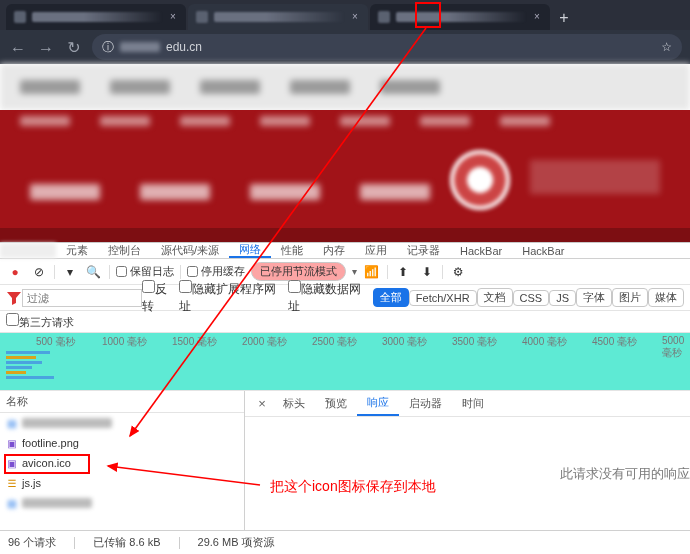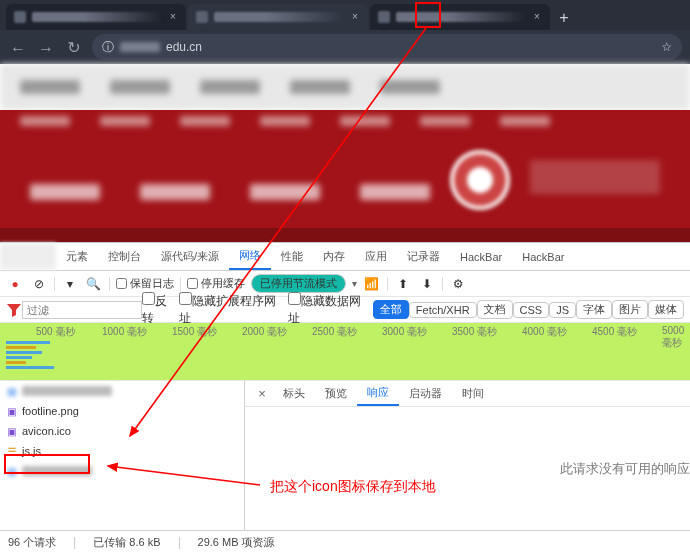--- a/index.html
+++ b/index.html
@@ -28,39 +28,39 @@
 .hero .navrow { position: absolute; top: 6px; left: 20px; right: 20px; display: flex; gap: 30px; filter: blur(3px); }
 .hero .navrow .i { width: 50px; height: 10px; background: #d08a8c; border-radius: 2px; }
 .hero .logo { position: absolute; right: 180px; top: 40px; width: 60px; height: 60px; border-radius: 50%; background: radial-gradient(circle,#fff 30%,#c44 31%,#c44 60%,#fff 62%); filter: blur(2px); }
 .hero .calli { position: absolute; right: 30px; top: 50px; width: 130px; height: 34px; filter: blur(3px); background: linear-gradient(90deg,#fff3 0,#fff3 100%); }
 .hero .btext { position: absolute; left: 30px; bottom: 28px; display: flex; gap: 40px; filter: blur(3px); }
 .hero .btext .b { width: 70px; height: 16px; background: #e0b0b2; border-radius: 2px; }
 .redbar2 { height: 14px; background: #7d0e12; }
 
 
 .devtools { height: 312px; display: flex; flex-direction: column; border-top: 1px solid #c8c8c8; font-size: 12px; color: #333; }
-.dt-tabs { height: 28px; border-bottom: 1px solid #d0d0d0; display: flex; align-items: stretch; }
+.dt-tabs { height: 16px; border-bottom: 1px solid #d0d0d0; display: flex; align-items: stretch; }
 .dt-tabs .blurfirst { width: 56px; height: 100%; background: #eee; display: flex; align-items: center; justify-content: center; filter: blur(2px); }
 .dt-tabs .t { padding: 0 10px; display: flex; align-items: center; font-size: 11px; color: #555; cursor: pointer; }
 .dt-tabs .t.active { color: #1a73e8; border-bottom: 2px solid #1a73e8; }
 .dt-row2 { height: 26px; border-bottom: 1px solid #e4e4e4; display: flex; align-items: center; padding: 0 6px; gap: 6px; }
 .dt-row2 .ico { width: 18px; height: 18px; display: flex; align-items: center; justify-content: center; border-radius: 2px; }
 .dt-row2 .rec { color: #d33; }
 .dt-row2 .sep { width: 1px; height: 14px; background: #ddd; }
 .dt-row2 label { font-size: 11px; color: #333; display: flex; align-items: center; gap: 3px; }
 .dt-row2 input[type=checkbox] { width: 11px; height: 11px; }
-.dt-row2 .chip { padding: 1px 8px; border: 1px solid #c8c8c8; border-radius: 10px; font-size: 11px; background: #14b8a6; }
+.dt-row2 .chip { padding: 1px 8px; border: 1px solid #c8c8c8; border-radius: 10px; font-size: 11px; background: #fca5a5; }
 .dt-row2 .gear { margin-left: 0; }
 .dt-row3 { height: 26px; border-bottom: 1px solid #e4e4e4; display: flex; align-items: center; padding: 0 6px; gap: 0; }
 .filtericon { color: #d33; width: 16px; height: 16px; }
 .filterinput { width: 120px; height: 18px; border: 1px solid #ccc; font-size: 11px; padding: 0 4px; }
 .pill { padding: 1px 6px; border: 1px solid #c8c8c8; border-radius: 4px; font-size: 11px; color: #444; }
 .pill.active { background: #1a73e8; color: #fff; border-color: #1a73e8; }
 .dt-row4 { height: 22px; border-bottom: 1px solid #e4e4e4; display: flex; align-items: center; padding: 0 6px; gap: 6px; font-size: 11px; }
-.timeline { height: 58px; border-bottom: 1px solid #e4e4e4; position: relative; background: #bef264; }
+.timeline { height: 58px; border-bottom: 1px solid #e4e4e4; position: relative; background: #5eead4; }
 .timeline .tick { position: absolute; top: 2px; font-size: 10px; color: #777; }
 .timeline .bars { position: absolute; left: 6px; top: 18px; bottom: 4px; width: 50px; }
 .timeline .bars .bar { height: 3px; margin-bottom: 2px; background: #4aa3df; }
 .timeline .bars .bar.y { background: #d9a31e; }
 .dt-main { flex: 1; display: flex; min-height: 0; }
 .reqlist { width: 245px; border-right: 1px solid #d0d0d0; display: flex; flex-direction: column; }
 .reqlist .hdr { height: 22px; border-bottom: 1px solid #e4e4e4; font-size: 11px; color: #555; padding: 0 6px; display: flex; align-items: center; }
 .reqlist .row { height: 20px; padding: 0 6px; display: flex; align-items: center; font-size: 11px; color: #333; border-bottom: 0; gap: 4px; }
 .reqlist .row .ic { width: 12px; height: 12px; display: inline-flex; align-items: center; justify-content: center; font-size: 10px; }
 .reqlist .row .ic.doc { color: #1a73e8; }
@@ -199,20 +199,23 @@
     <span class="pill active">全部</span>
     <span class="pill">Fetch/XHR</span>
     <span class="pill">文档</span>
     <span class="pill">CSS</span>
     <span class="pill">JS</span>
     <span class="pill">字体</span>
     <span class="pill">图片</span>
     <span class="pill">媒体</span>
   </div>
 
+  <div class="dt-row4">
+    <label><input type="checkbox" style=""><span>第三方请求</span></label>
+  </div>
 
   <div class="timeline">
     <span class="tick" style="left:36px">500 毫秒</span>
     <span class="tick" style="left:102px">1000 毫秒</span>
     <span class="tick" style="left:172px">1500 毫秒</span>
     <span class="tick" style="left:242px">2000 毫秒</span>
     <span class="tick" style="left:312px">2500 毫秒</span>
     <span class="tick" style="left:382px">3000 毫秒</span>
     <span class="tick" style="left:452px">3500 毫秒</span>
     <span class="tick" style="left:522px">4000 毫秒</span>
@@ -223,20 +226,21 @@
       <div class="bar y" style="width:30px"></div>
       <div class="bar" style="width:36px"></div>
       <div class="bar" style="width:26px"></div>
       <div class="bar y" style="width:20px"></div>
       <div class="bar" style="width:48px"></div>
     </div>
   </div>
 
   <div class="dt-main">
     <div class="reqlist">
+      <div class="hdr">名称</div>
       <div class="row blur">
           <span class="ic doc">▤</span>
           <span style="width:90px;height:10px;background:#bbb;border-radius:2px"></span>
         </div>
       <div class="row">
           <span class="ic img">▣</span>
           <span>footline.png</span>
         </div>
       <div class="row">
           <span class="ic img">▣</span>

